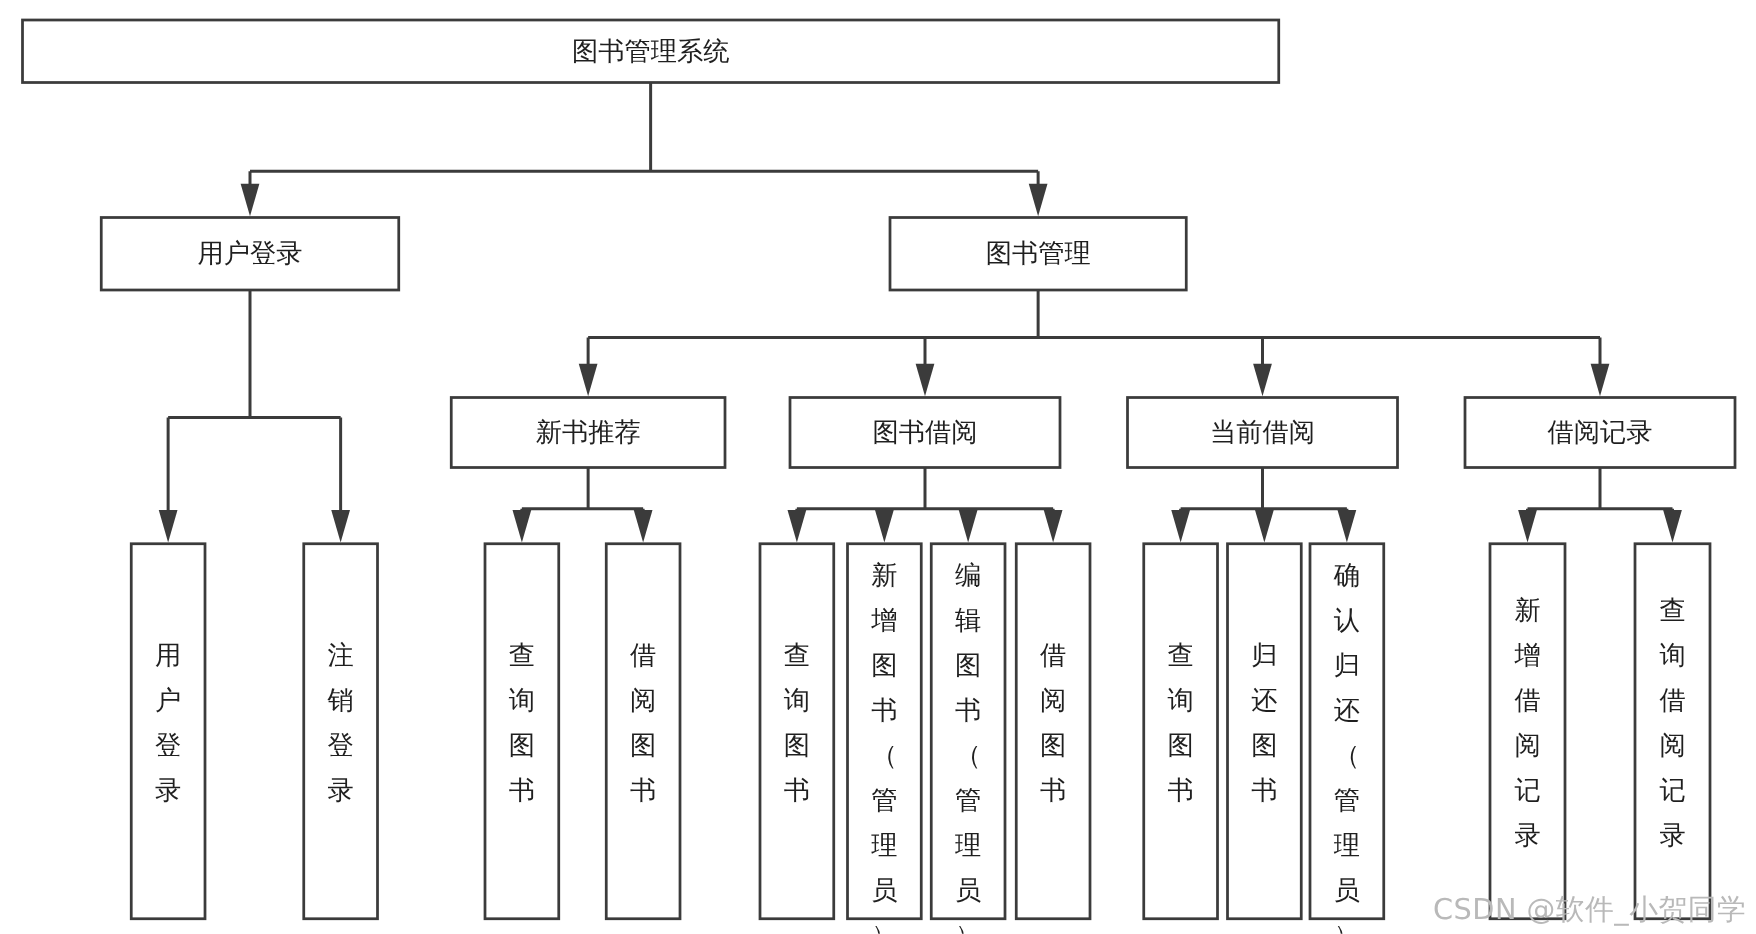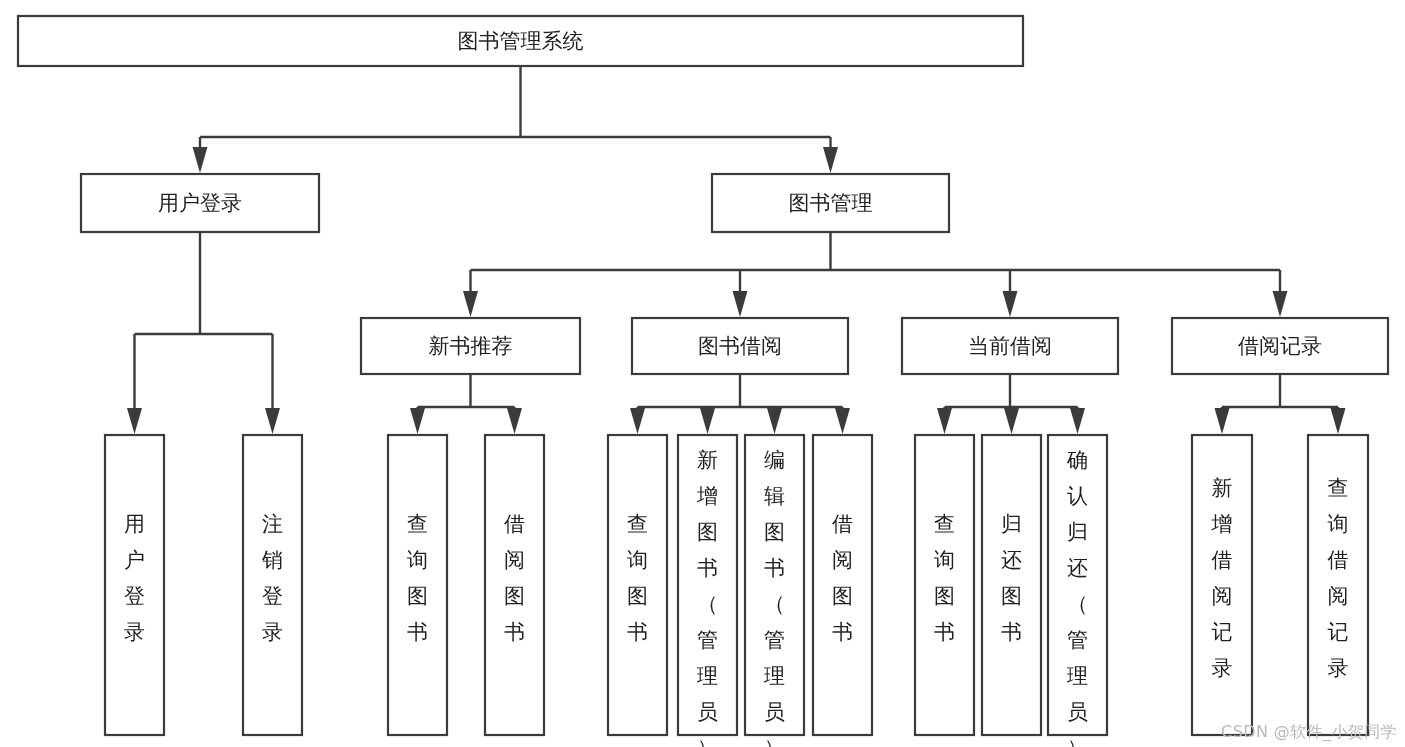--- a/index.html
+++ b/index.html
@@ -54,21 +54,21 @@
     fill: #1f1f1f;
     font-family: "DejaVu Sans", "Liberation Sans", sans-serif;
     font-size: 21px;
     text-anchor: middle;
   }
   .watermark {
     position: absolute;
     right: 8px;
     bottom: 4px;
     color: #b9b9b9;
-    font-size: 16px;
+    font-size: 23px;
     font-family: "DejaVu Sans", "Liberation Sans", sans-serif;
     letter-spacing: 0.4px;
     white-space: nowrap;
     user-select: none;
   }
 </style>
 </head>
 <body>
 
 <div id="diagram-root">

